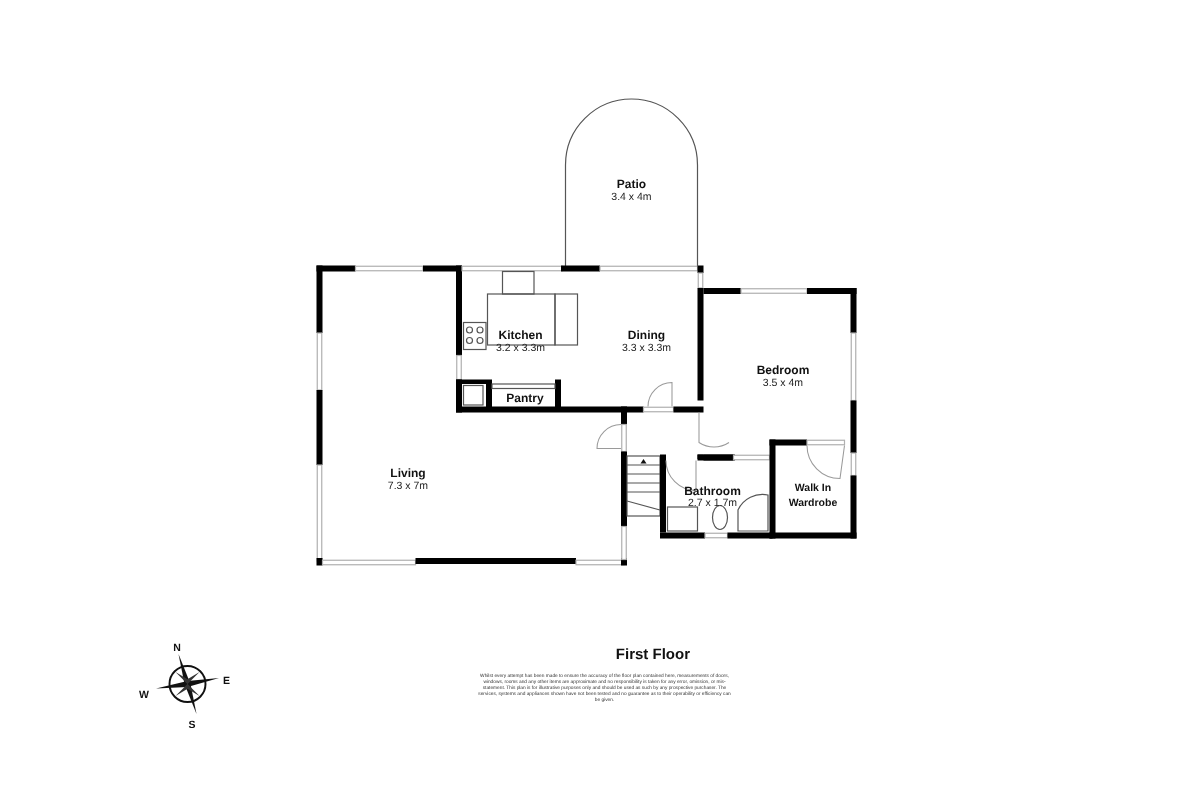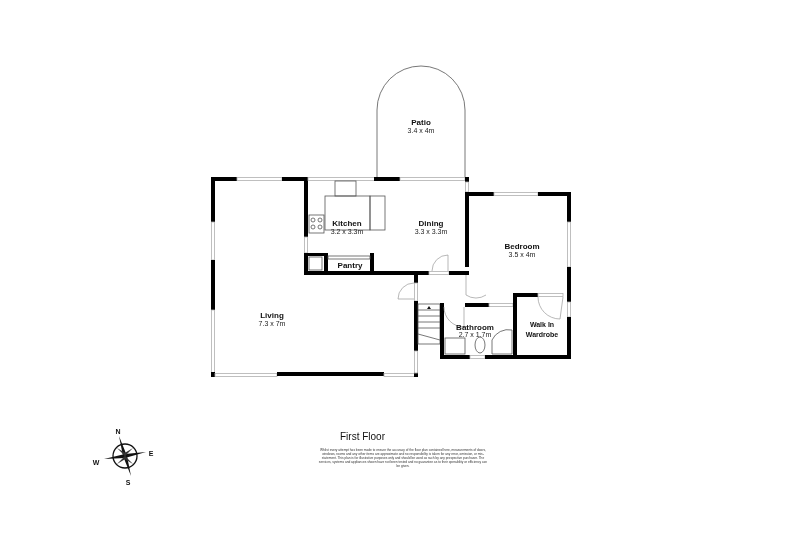--- a/index.html
+++ b/index.html
@@ -4,21 +4,21 @@
   <style>
     html, body { margin: 0; padding: 0; background: #ffffff; }
     body { width: 800px; height: 533px; position: relative; overflow: hidden; font-family: "Liberation Sans", sans-serif; }
     svg { position: absolute; left: 0; top: 0; }
     .wall { fill: #000000; }
     .win { fill: #ffffff; stroke: #b0b0b0; stroke-width: 0.8; }
     .thin { fill: none; stroke: #555555; stroke-width: 0.8; }
     .door { fill: none; stroke: #9a9a9a; stroke-width: 0.7; }
     .room-name { font-family: "Liberation Sans", sans-serif; font-weight: bold; font-size: 8px; fill: #111111; text-anchor: middle; }
     .room-dim { font-family: "Liberation Sans", sans-serif; font-size: 7px; fill: #222222; text-anchor: middle; }
-    .floor-title { position: absolute; left: 340px; top: 431px; width: 120px; text-align: left; font-weight: normal; font-size: 10px; color: #111; }
+    .floor-title { position: absolute; left: 340px; top: 431px; width: 120px; text-align: right; font-weight: bold; font-size: 10px; color: #111; }
     .disclaimer { position: absolute; left: 318px; top: 448px; width: 170px; text-align: center; font-size: 3.2px; line-height: 4px; color: #333; }
     .compass-letter { font-family: "Liberation Sans", sans-serif; font-weight: bold; font-size: 7px; fill: #111; text-anchor: middle; }
   </style>
 </head>
 <body>
 
 <svg width="800" height="533" viewBox="0 0 800 533">
 
   <g>
     <path class="thin" d="M377,178 L377,110 A44,44 0 0 1 465,110 L465,178"></path>

